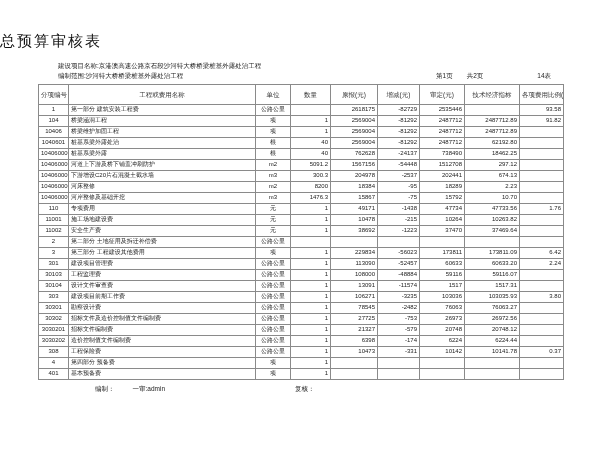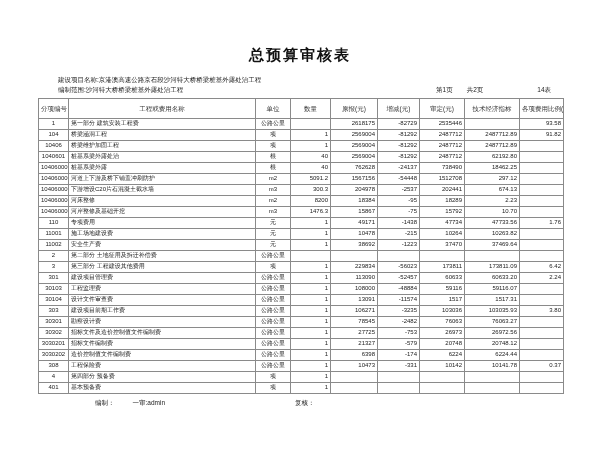--- a/index.html
+++ b/index.html
@@ -5,26 +5,26 @@
   html,body{margin:0;padding:0;}
   body{
     width:600px;height:450px;
     background:#ffffff;
     font-family:"Liberation Sans",sans-serif;
     color:#111;
     position:relative;
     overflow:hidden;
   }
   .doc-title{
-    text-align:center;
+    text-align:left;
     font-family:"Liberation Serif",serif;
-    font-weight:bold;
+    font-weight:normal;
     font-size:15px;
     letter-spacing:2px;
-    margin-top:46px;
+    margin-top:32px;
     margin-bottom:10px;
   }
   .meta{
     width:525px;
     margin-left:38px;
     font-size:6.5px;
     color:#222;
     line-height:1.6;
   }
   .meta-line1{padding-left:20px;}

